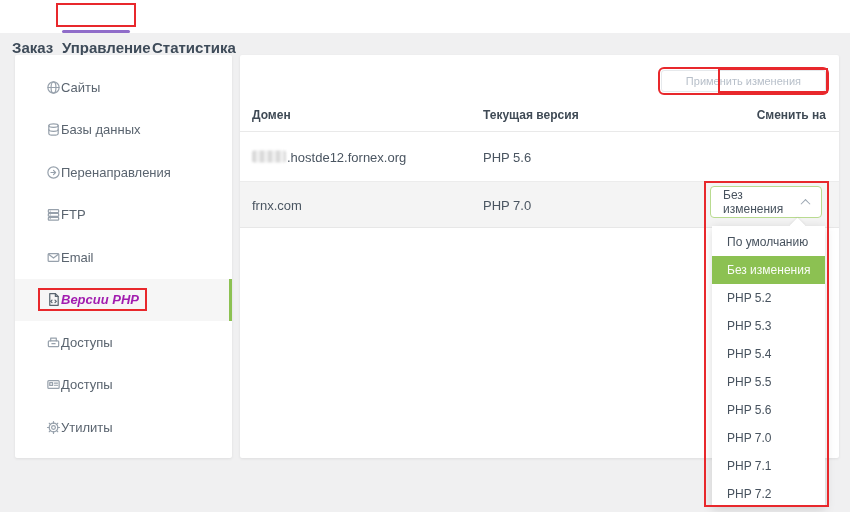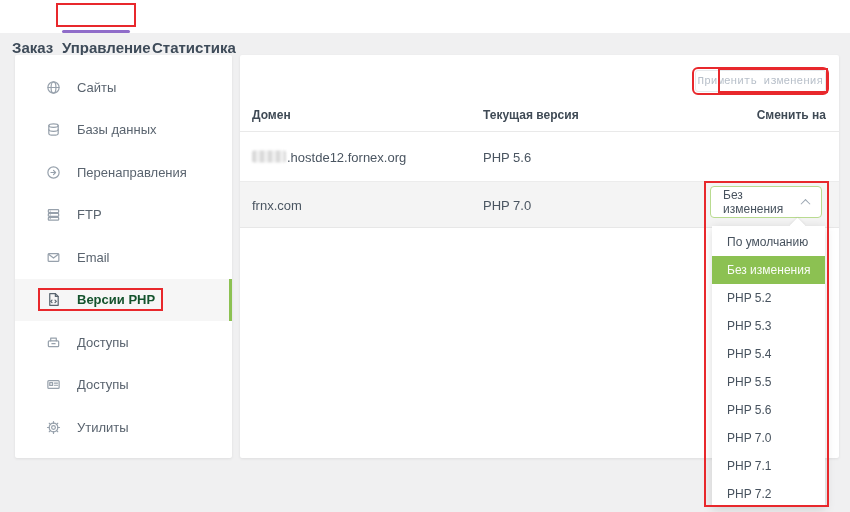--- a/index.html
+++ b/index.html
@@ -25,33 +25,33 @@
   .nav-upr{left:62px;}
   .nav-stat{left:152px;}
   .nav-annot{position:absolute;left:56px;top:3px;width:80px;height:24px;border:2px solid var(--annotation-red);}
   .nav-underline{position:absolute;left:62px;top:30px;width:68px;height:3px;border-radius:2px;background:var(--accent-purple);}
   
   .card{position:absolute;background:#fff;border-radius:2px;box-shadow:0 1px 3px rgba(0,0,0,.08);}
   .sidebar{left:15px;top:55px;width:217px;height:403px;padding-top:11px;}
   .main{left:240px;top:55px;width:599px;height:403px;}
   
   .side-item{position:relative;height:42.5px;display:flex;align-items:center;padding-left:23px;cursor:pointer;}
-  .side-wrap{display:inline-flex;align-items:flex-end;gap:16px;padding:2px 6px;border:2px solid transparent;}
+  .side-wrap{display:inline-flex;align-items:flex-end;gap:0;padding:2px 6px;border:2px solid transparent;}
   .side-item svg{width:15px;height:15px;flex:0 0 15px;stroke:var(--icon-gray);fill:none;stroke-width:1.3;stroke-linecap:round;stroke-linejoin:round;}
   .side-label{font-size:13px;color:var(--ink-muted);white-space:nowrap;}
   .side-item.active{background:#f6f6f6;}
   .side-item.active::after{content:"";position:absolute;right:0;top:0;width:3px;height:100%;background:var(--accent-green);}
   .side-item.active .side-wrap{border-color:var(--annotation-red);}
-  .side-item.active .side-label{font-weight:700;color:#14532d;}
+  .side-item.active .side-label{font-weight:700;color:#a21caf;font-style:italic;}
   .side-item.active svg{stroke:#5a6670;}
   
   .apply-btn{
-    position:absolute;top:15px;right:13px;height:22px;padding:0 2px;
+    position:absolute;top:15px;right:13px;height:22px;padding:0 24px;
     background:#fff;border:1px solid #e6e9ec;border-radius:3px;
-    font-family:Liberation Mono, monospace;font-size:11px;color:#b7bfc9;
+    font-family:Liberation Sans, sans-serif;font-size:11px;color:#b7bfc9;
     outline:2px solid var(--annotation-red);outline-offset:1px;cursor:default;
   }
   .thead{position:absolute;left:0;top:45px;width:100%;height:32px;border-bottom:1px solid var(--line);text-align:right;}
   .th{position:absolute;top:8px;font-size:12px;font-weight:700;color:var(--ink);}
   .th-domain{left:12px;}
   .th-version{left:243px;}
   .th-change{right:13px;}
   .trow{position:absolute;left:0;width:100%;}
   .trow-1{top:77px;height:50px;border-bottom:1px solid #ececec;}
   .trow-2{top:127px;height:46px;background:#f4f4f4;border-bottom:1px solid #e7e7e7;}

